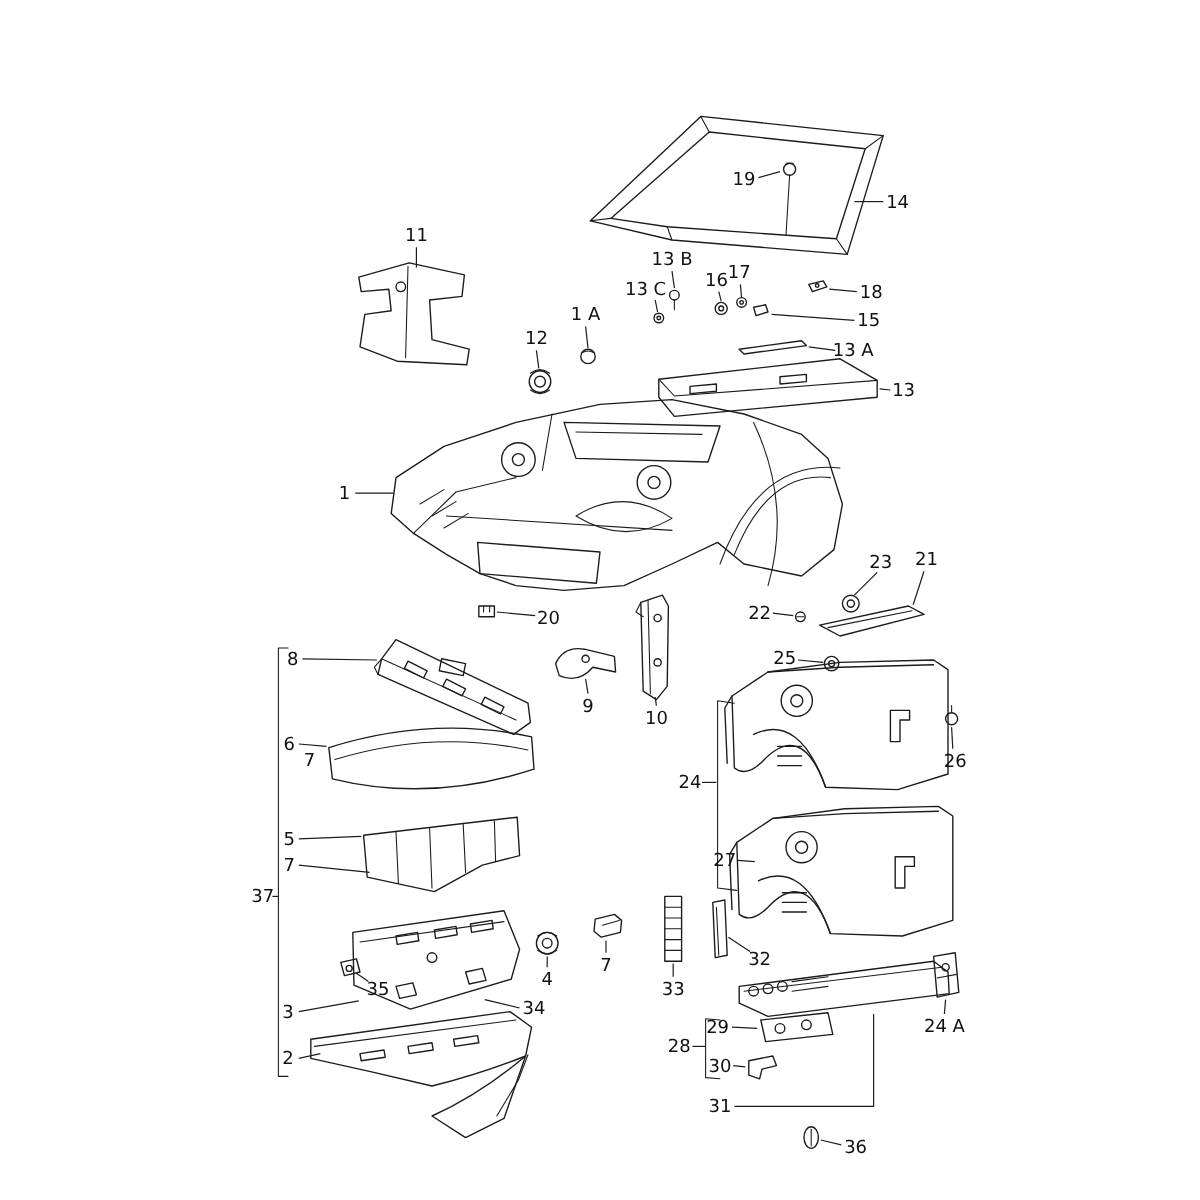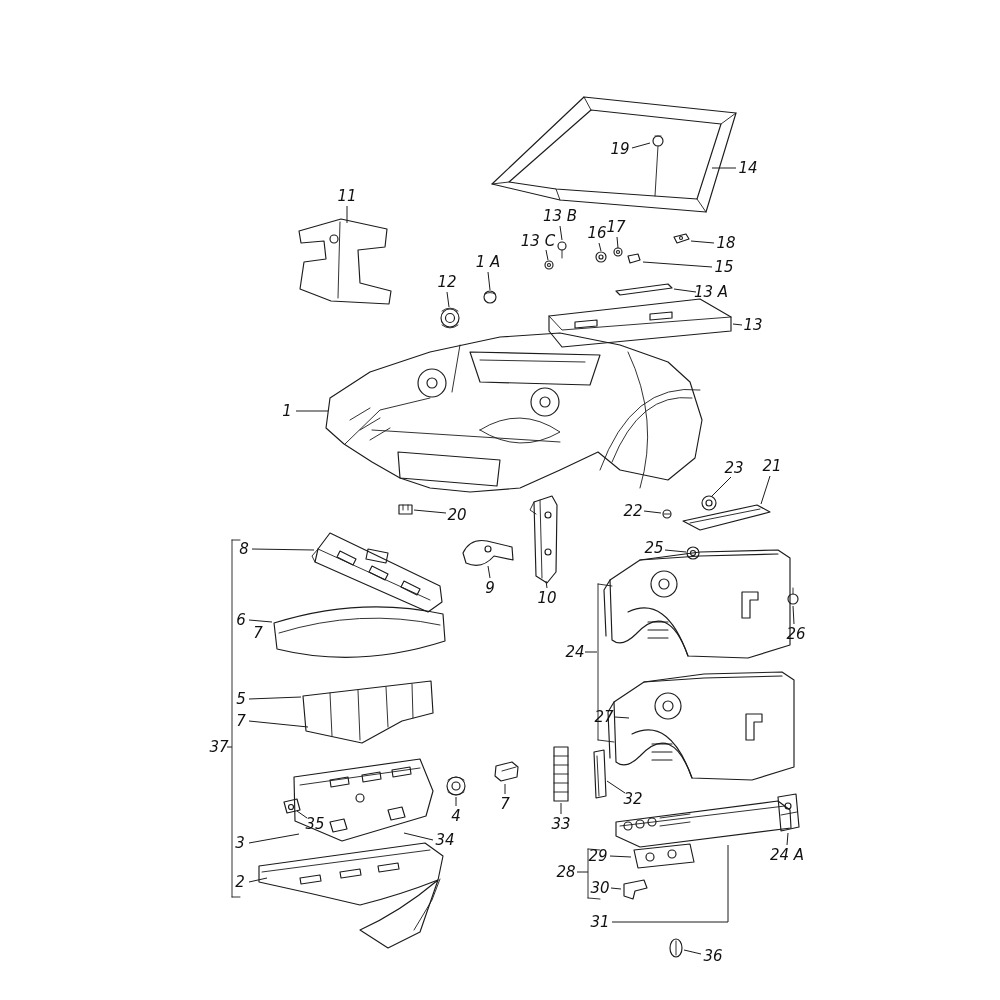--- a/index.html
+++ b/index.html
@@ -1,18 +1,18 @@
 <!DOCTYPE html>
 <html style="--line: #1c1c1c; --label: #111111;"><head>
 <meta charset="utf-8">
 <title>Diagram</title>
 <style>
   html,body{margin:0;padding:0;background:#ffffff;}
   .stage{position:relative;width:1000px;height:1000px;background:#ffffff;overflow:hidden;
-         font-family:"DejaVu Sans",sans-serif;font-style:italic;}
+         font-family:"DejaVu Sans",sans-serif;}
   .stage svg{position:absolute;left:0;top:0;}
   .art{stroke:var(--line,#1c1c1c);stroke-width:1.15;fill:none;stroke-linejoin:round;stroke-linecap:round;}
   .art .thin{stroke-width:0.9;}
   .leader{stroke:var(--line,#1c1c1c);stroke-width:1;fill:none;}
   .callout{font-family:"DejaVu Sans",sans-serif;font-size:15px;fill:var(--label,#111111);
            stroke:none;text-anchor:middle;dominant-baseline:central;}
 </style>
 </head>
 <body>
 

